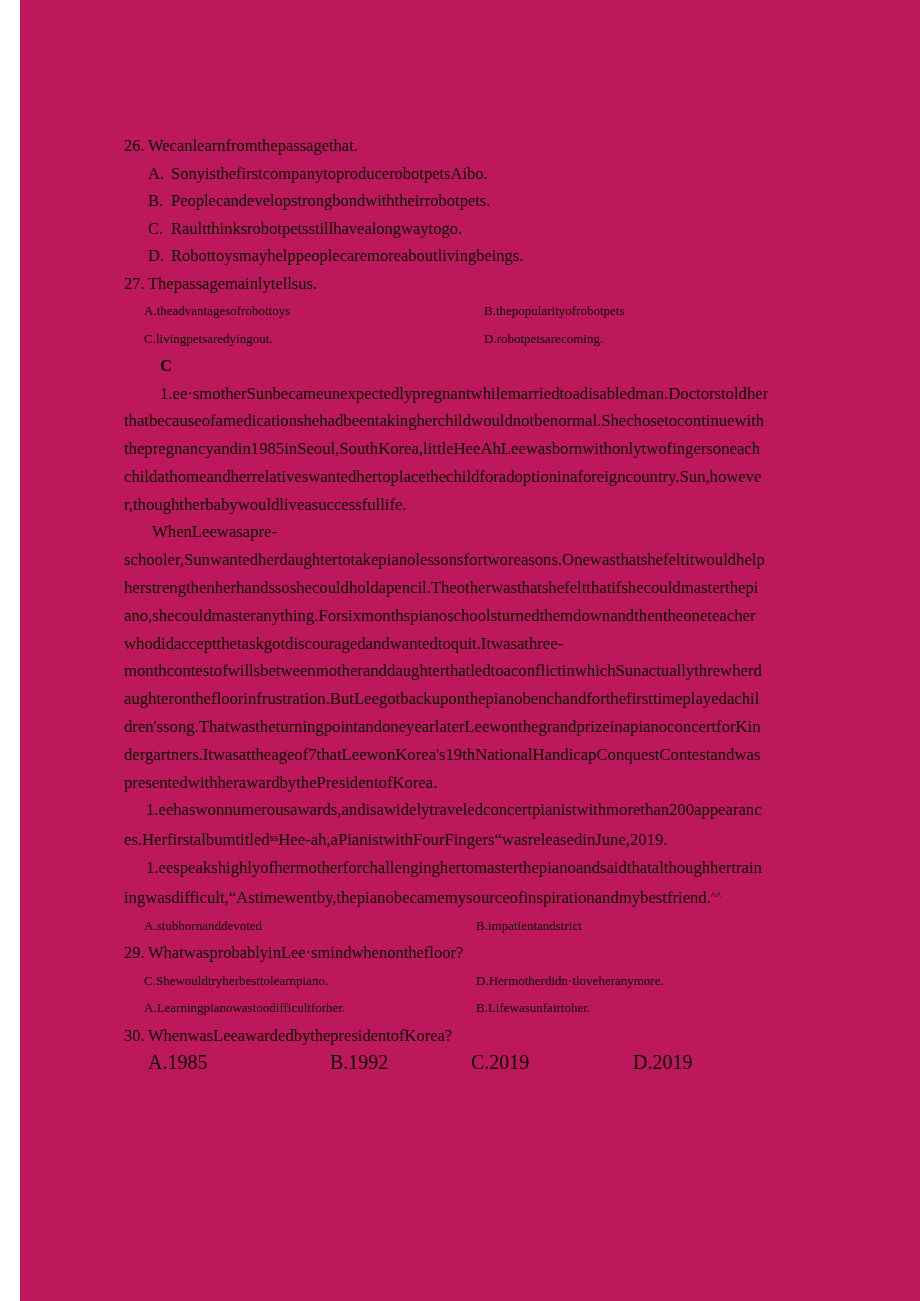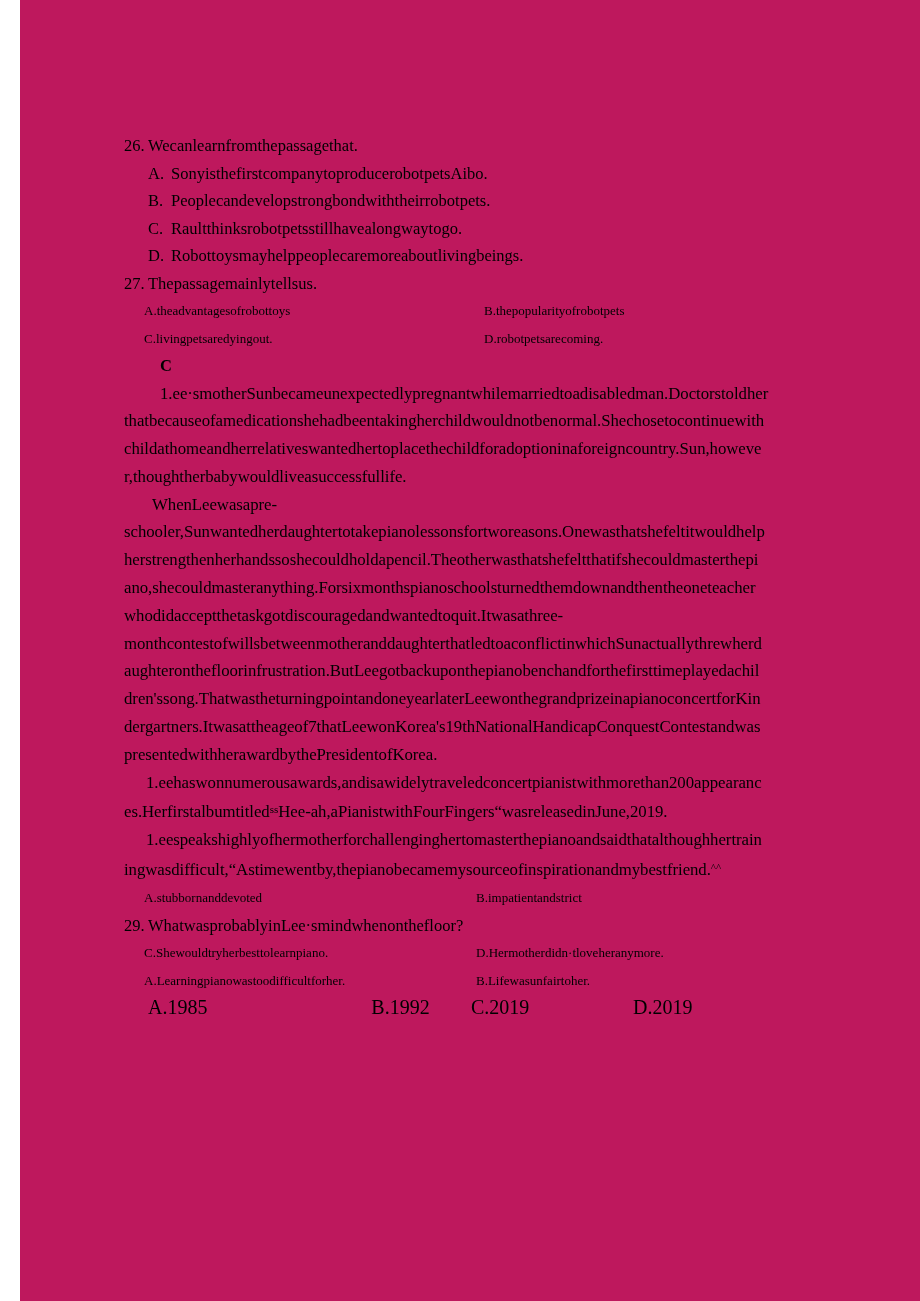--- a/index.html
+++ b/index.html
@@ -78,21 +78,21 @@
 
   
   .opt-row-four {
     display: flex;
     padding-left: 24px;
     font-size: 20px;
     line-height: 27.5px;
     white-space: pre;
   }
   .opt-row-four .c1 { width: 182px; flex: 0 0 182px; }
-  .opt-row-four .c2 { width: 141px; flex: 0 0 141px; text-align: center; }
+  .opt-row-four .c2 { width: 141px; flex: 0 0 141px; }
   .opt-row-four .c3 { width: 162px; flex: 0 0 162px; }
   .opt-row-four .c4 { flex: 1 1 auto; }
 
   
   .section-marker {
     font-size: 16.5px;
     line-height: 27.5px;
     font-weight: bold;
     padding-left: 36px;
     white-space: pre;
@@ -149,20 +149,21 @@
         </div>
       </div>
     </div>
 
     <div class="section-marker">C</div>
 
     <div class="passage">
 
       <div class="pline indent-1">1.ee·smotherSunbecameunexpectedlypregnantwhilemarriedtoadisabledman.Doctorstoldher</div>
       <div class="pline">thatbecauseofamedicationshehadbeentakingherchildwouldnotbenormal.Shechosetocontinuewith</div>
+      <div class="pline">thepregnancyandin1985inSeoul,SouthKorea,littleHeeAhLeewasbornwithonlytwofingersoneach</div>
       <div class="pline">childathomeandherrelativeswantedhertoplacethechildforadoptioninaforeigncountry.Sun,howeve</div>
       <div class="pline">r,thoughtherbabywouldliveasuccessfullife.</div>
 
       <div class="pline indent-2">WhenLeewasapre-</div>
       <div class="pline">schooler,Sunwantedherdaughtertotakepianolessonsfortworeasons.Onewasthatshefeltitwouldhelp</div>
       <div class="pline">herstrengthenherhandssoshecouldholdapencil.Theotherwasthatshefeltthatifshecouldmasterthepi</div>
       <div class="pline">ano,shecouldmasteranything.Forsixmonthspianoschoolsturnedthemdownandthentheoneteacher</div>
       <div class="pline">whodidacceptthetaskgotdiscouragedandwantedtoquit.Itwasathree-</div>
       <div class="pline">monthcontestofwillsbetweenmotheranddaughterthatledtoaconflictinwhichSunactuallythrewherd</div>
       <div class="pline">aughteronthefloorinfrustration.ButLeegotbackuponthepianobenchandforthefirsttimeplayedachil</div>
@@ -195,20 +196,21 @@
           <span class="opt-cell-b">D.Hermotherdidn·tloveheranymore.</span>
         </div>
         <div class="opt-row">
           <span class="opt-cell-a">A.Learningpianowastoodifficultforher.</span>
           <span class="opt-cell-b">B.Lifewasunfairtoher.</span>
         </div>
       </div>
     </div>
 
     <div class="question">
+      <div class="q-stem"><span class="q-num">30.</span><span>WhenwasLeeawardedbythepresidentofKorea?</span></div>
       <div class="opt-row-four">
         <span class="c1">A.1985</span>
         <span class="c2">B.1992</span>
         <span class="c3">C.2019</span>
         <span class="c4">D.2019</span>
       </div>
     </div>
 
   </div>
 </div>

